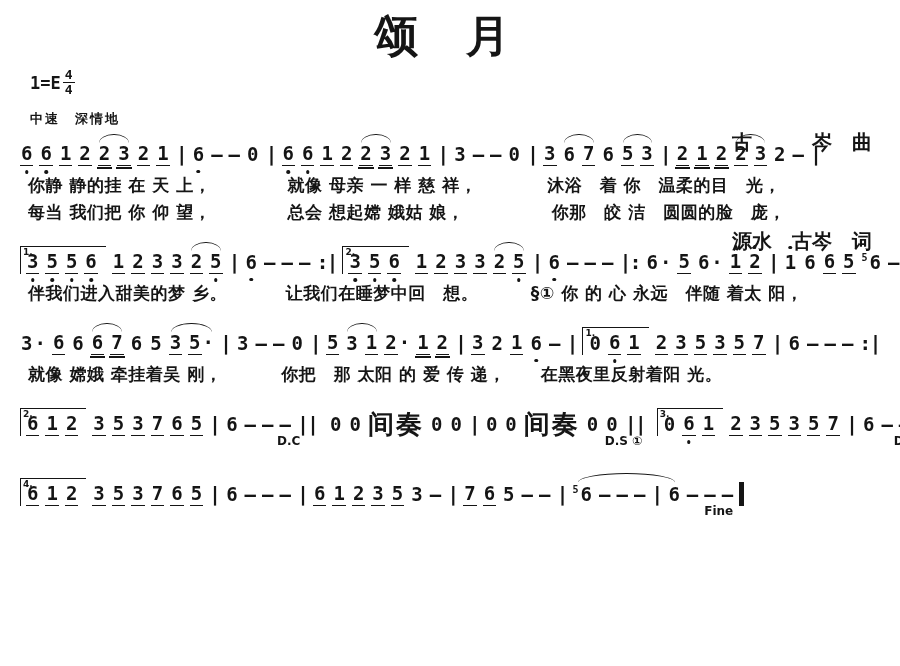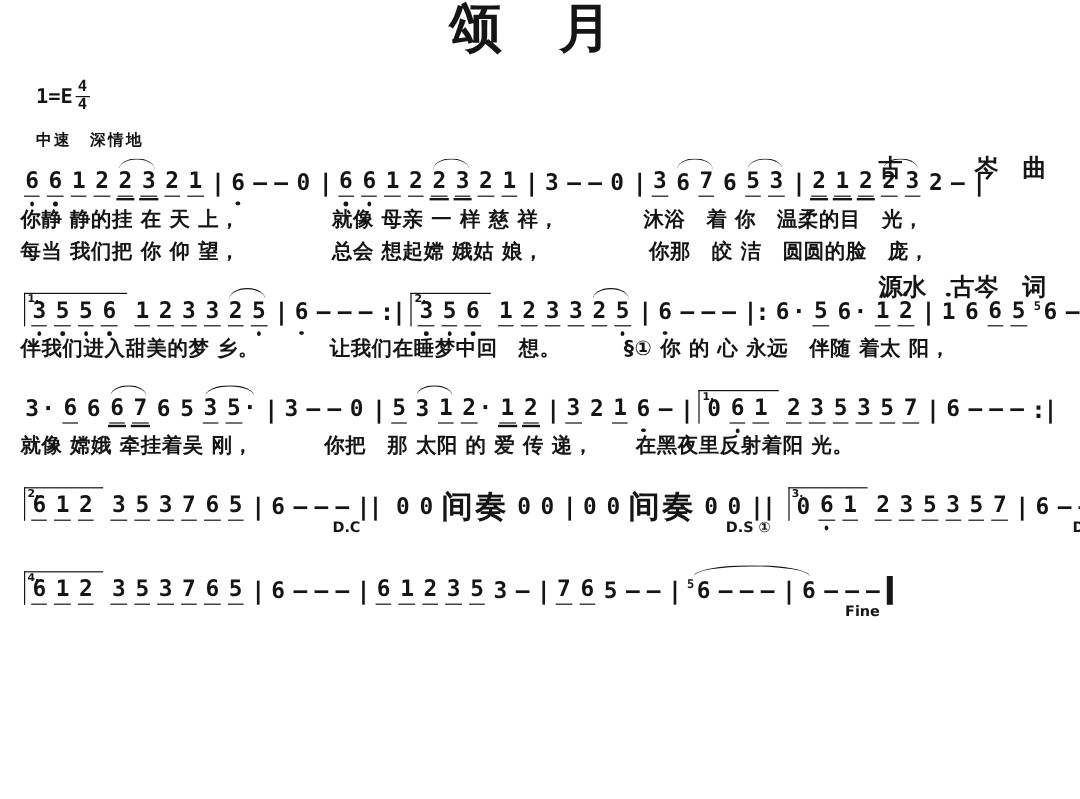--- a/index.html
+++ b/index.html
@@ -3,23 +3,23 @@
 <meta charset="utf-8">
 <style>
   html,body{margin:0;padding:0}
   body{
     width:900px;height:666px;overflow:hidden;background:#fff;color:#151515;
     font-family:"DejaVu Sans",sans-serif;
   }
   .page{position:relative;width:900px;height:666px;background:#fff}
   .title{
     text-align:center;font-size:44px;font-weight:900;letter-spacing:16px;
-    line-height:1.1;
-  }
-  .meta{position:relative;height:74px;margin-top:10px}
+    padding-top:12px;line-height:1.1;
+  }
+  .meta{position:relative;height:74px;margin-top:0}
   .keysig{
     position:absolute;left:30px;top:8px;display:flex;align-items:center;
     font-family:"DejaVu Sans Mono",monospace;font-size:17px;font-weight:700;
   }
   .frac{display:inline-flex;flex-direction:column;align-items:center;margin-left:2px;
         font-size:13px;line-height:1.05;font-weight:700}
   .frac .den{border-top:1.6px solid #151515;padding:0 2px}
   .frac .num{padding:0 2px}
   .tempo{position:absolute;left:30px;top:50px;font-size:13px;font-weight:700;letter-spacing:2px;white-space:pre}
   .credits{position:absolute;right:28px;top:0;text-align:right;font-size:20px;
@@ -61,21 +61,21 @@
   .slur::before{
     content:"";position:absolute;top:-9px;left:5%;right:5%;height:9px;
     border-top:1.8px solid #151515;border-radius:50% 50% 0 0 / 95% 95% 0 0;
   }
   .mkwrap{position:relative;width:0;height:0;display:inline-block}
   .mk{
     position:absolute;left:-46px;top:10px;width:72px;
     font-size:12px;font-weight:900;font-family:"DejaVu Sans",sans-serif;white-space:nowrap;
   }
   .lyr{
-    padding-left:17px;font-size:17px;font-weight:700;line-height:27px;
+    padding-left:28px;font-size:17px;font-weight:700;line-height:27px;
     white-space:pre;letter-spacing:0.5px;
   }
 </style>
 </head>
 <body>
 
 <div class="page">
   <div class="title">颂 月</div>
 
   <div class="meta">

